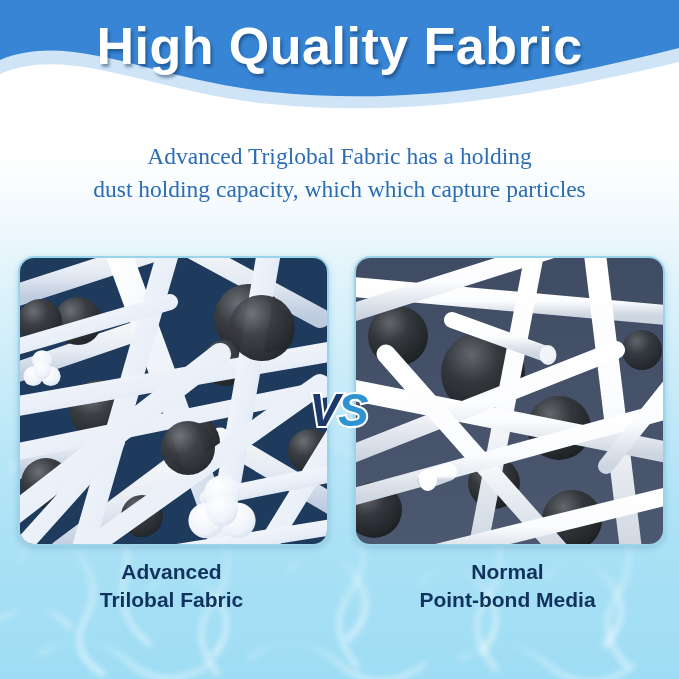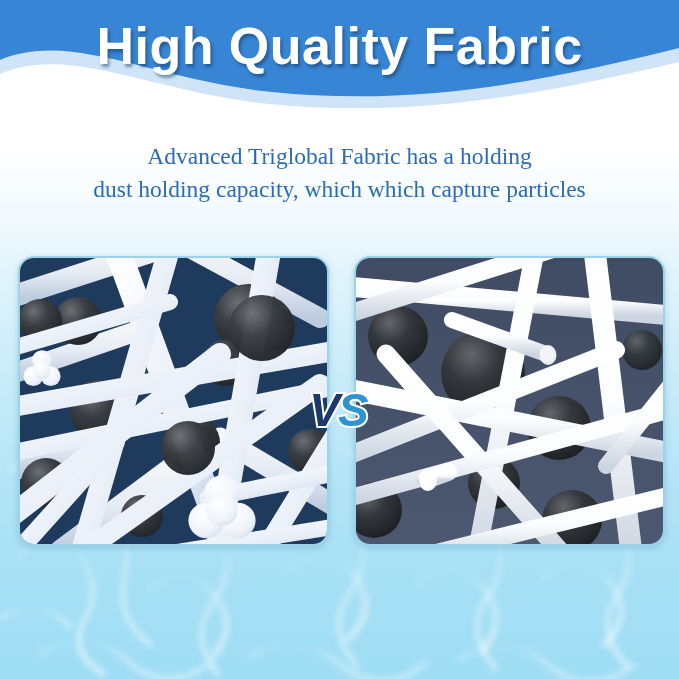--- a/index.html
+++ b/index.html
@@ -272,14 +272,24 @@
           <ellipse cx="192" cy="97" rx="8.5" ry="10" fill="#f3f6fa" opacity=".95"></ellipse>
         </g>
       </svg>
     </div>
   </div>
 
   <div class="vs">
     <span class="vs-inner"><span class="v">V</span><span class="s">S</span></span>
   </div>
 
+  <div class="captions">
+    <div class="caption left">
+      <span>Advanced</span>
+      <span>Trilobal Fabric</span>
+    </div>
+    <div class="caption right">
+      <span>Normal</span>
+      <span>Point-bond Media</span>
+    </div>
+  </div>
 
 </div>
 
 </body></html>

